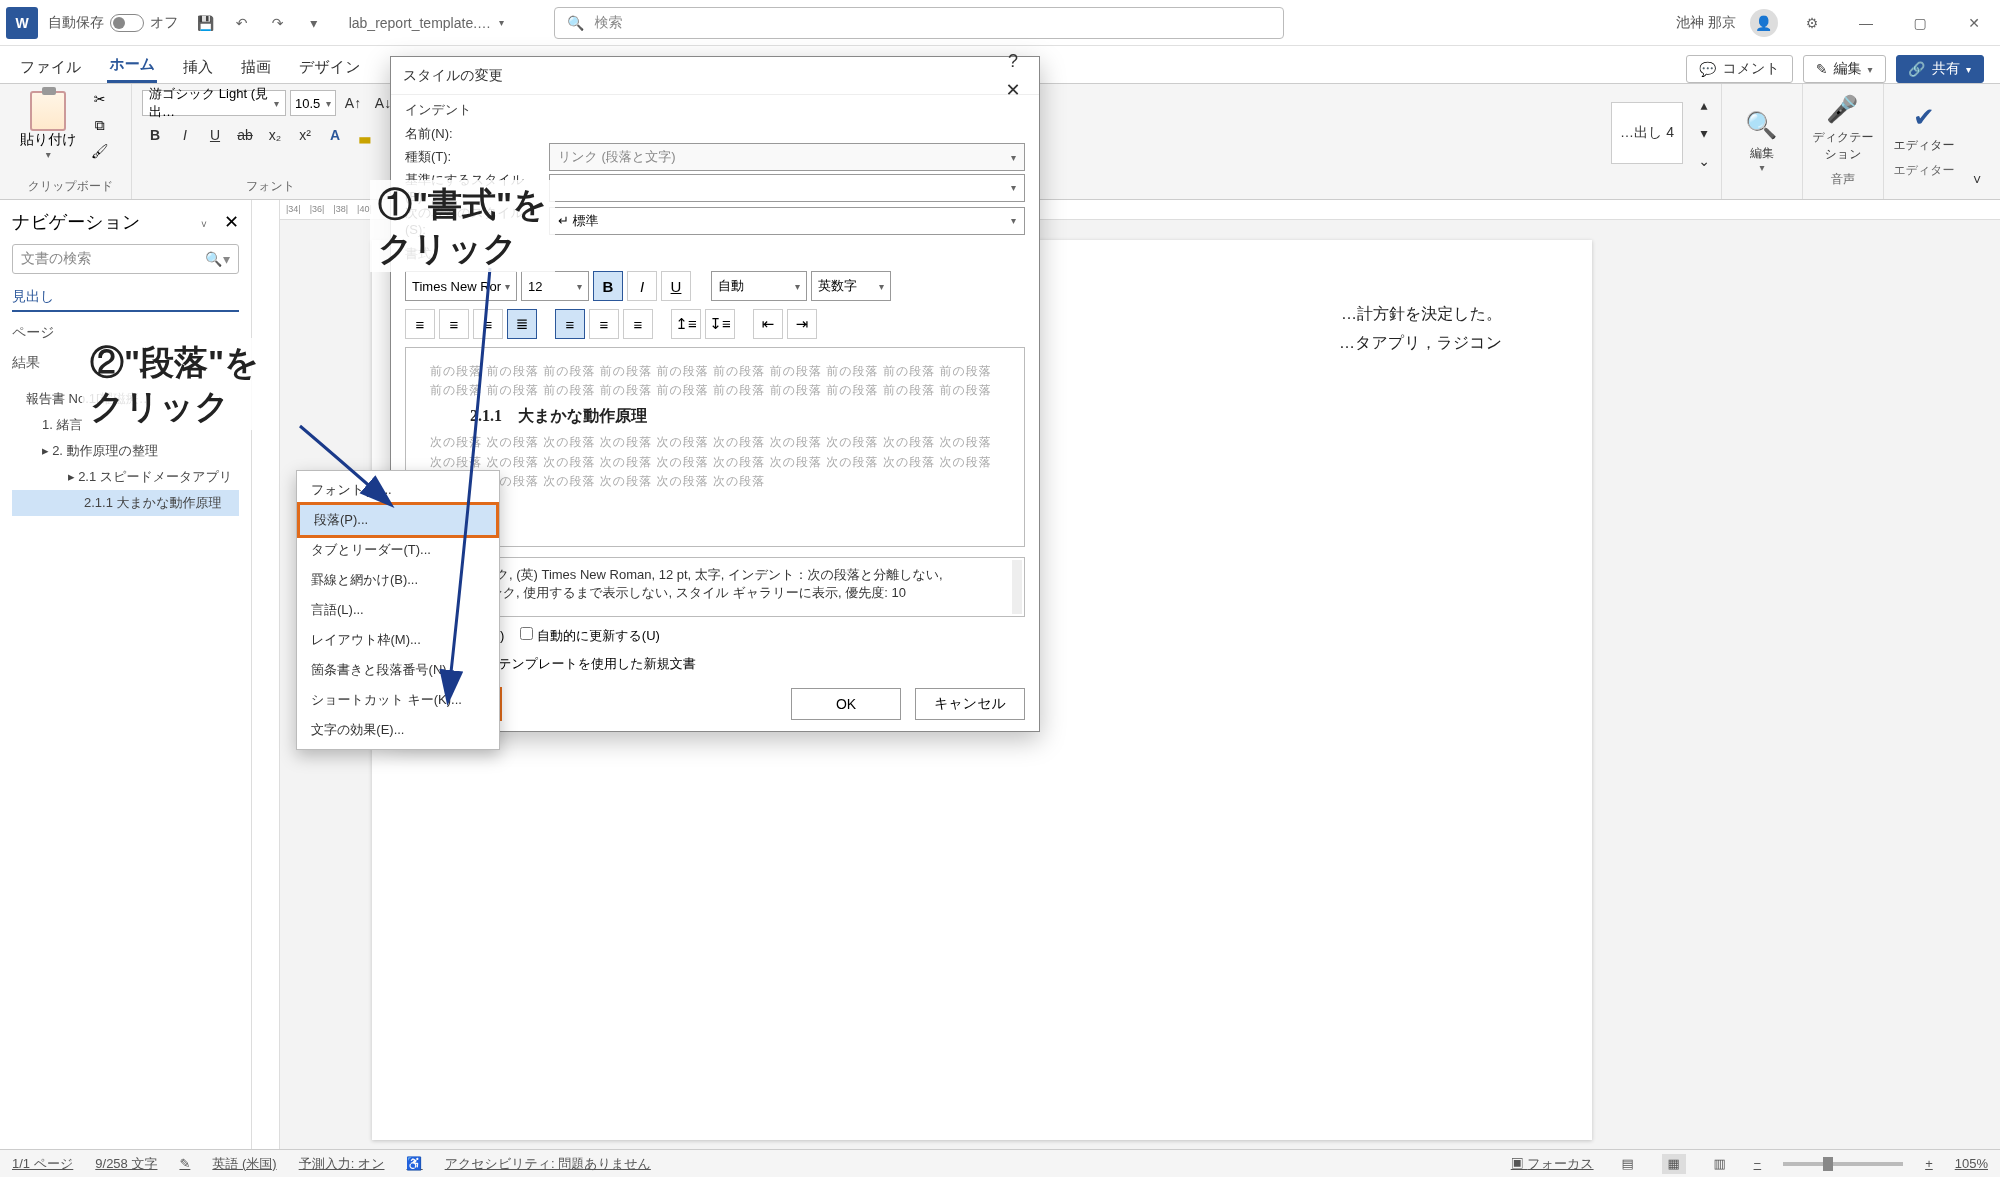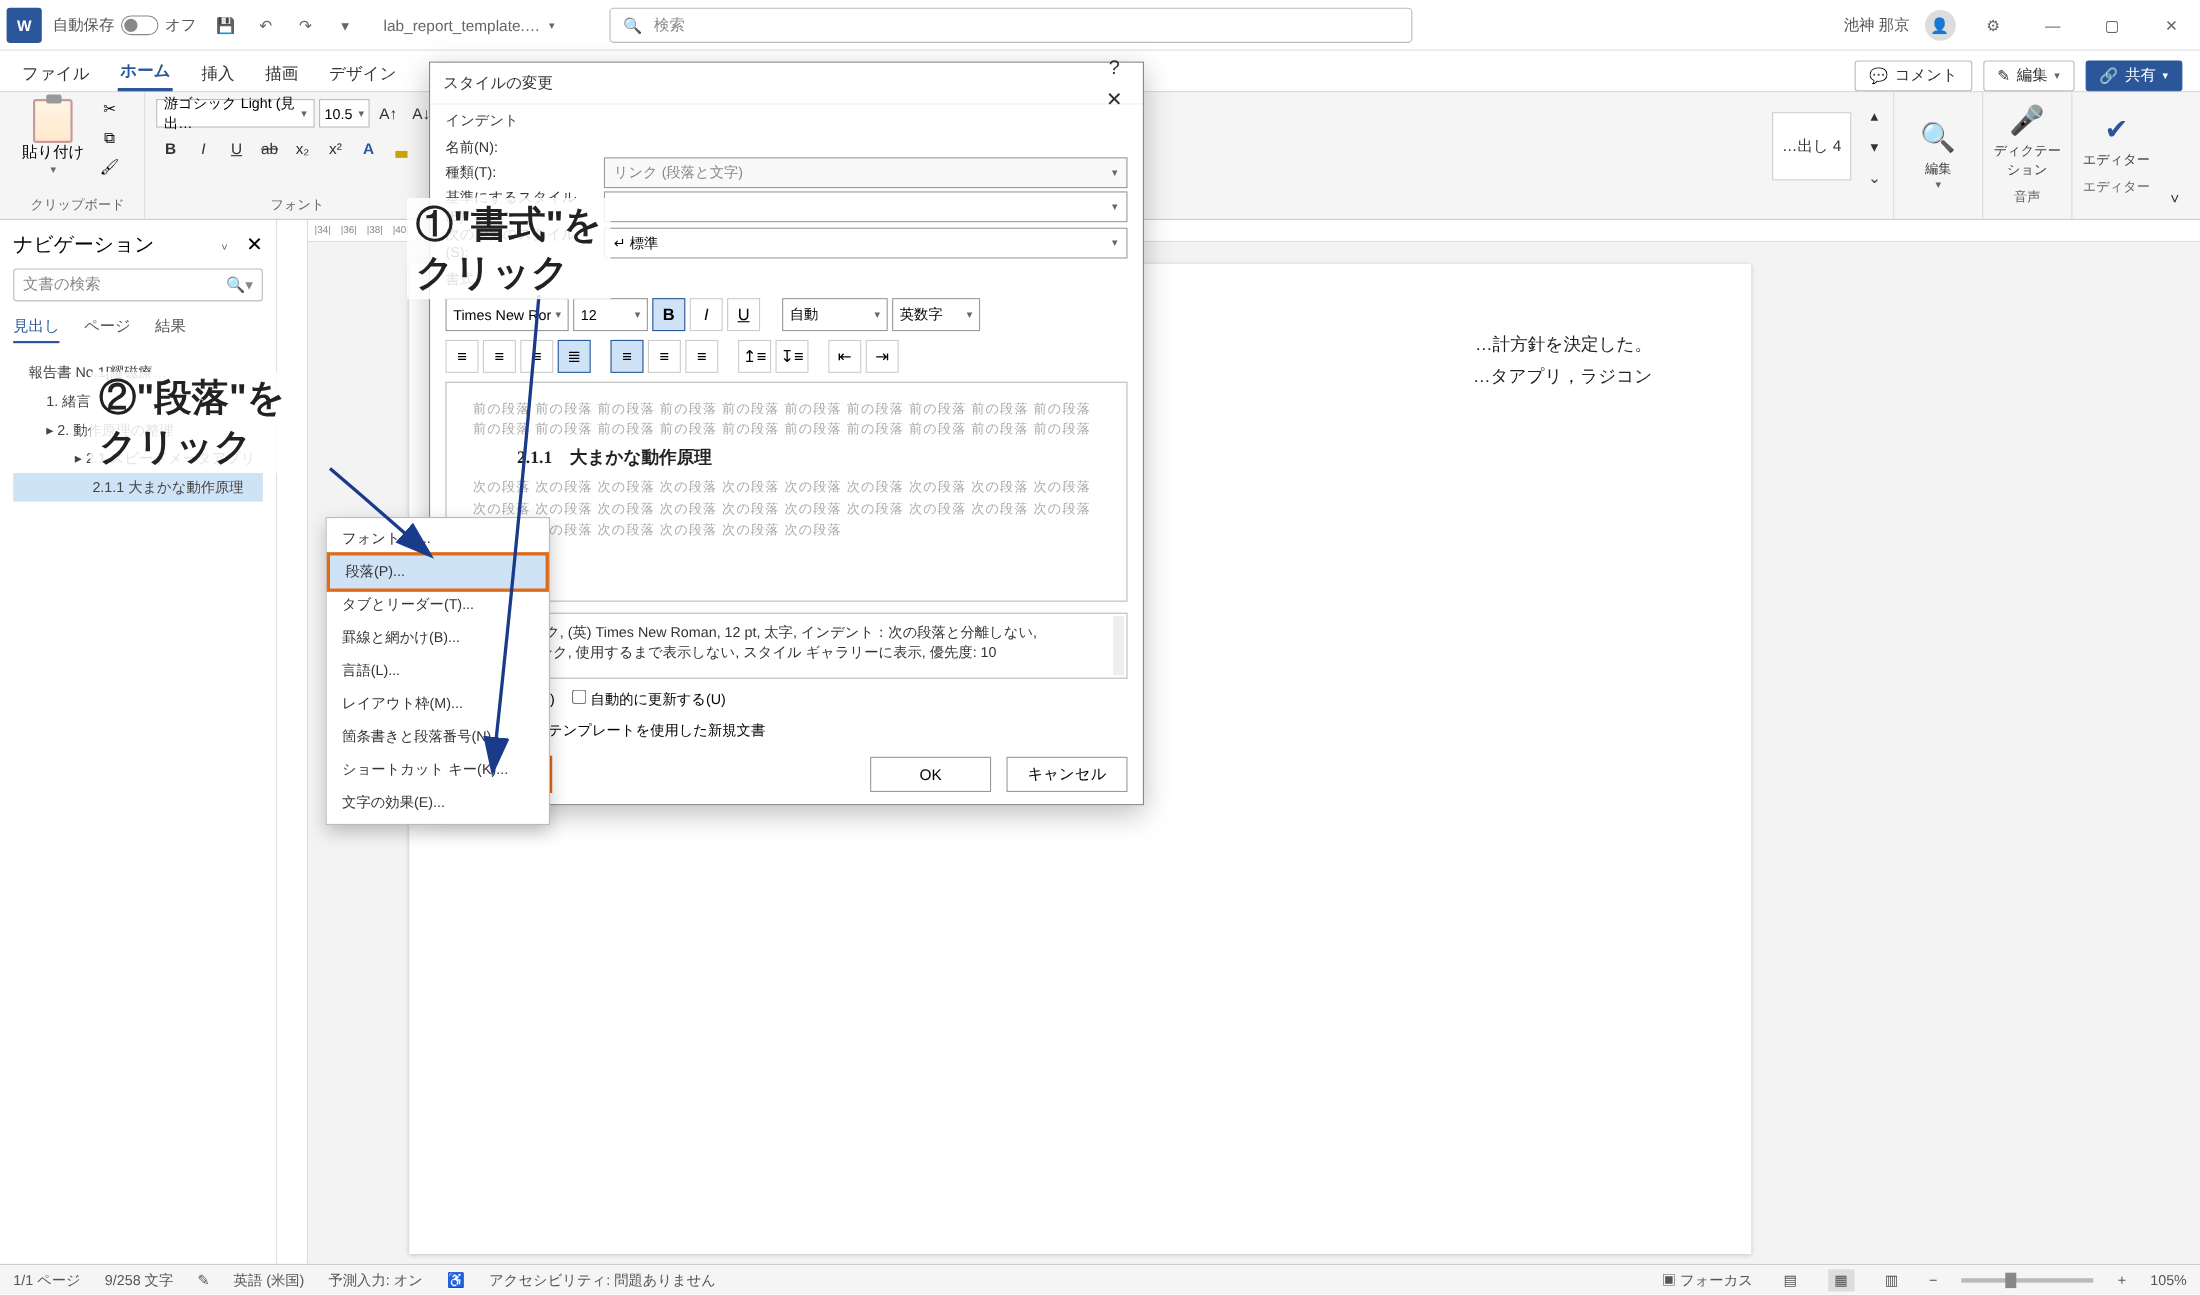--- a/index.html
+++ b/index.html
@@ -48,21 +48,21 @@
 .style-thumb .sample { font-size: 14px; color: #333; }
 .style-arrows { width: 20px; display:flex; flex-direction:column; gap:2px; }
 .ribbon-right-group { width: 80px; display:flex; flex-direction:column; align-items:center; justify-content:center; text-align:center; font-size:12px; color:#444; cursor:pointer; padding:6px 4px; }
 .ribbon-right-group .big-ico { font-size: 26px; margin-bottom: 4px; }
 
 
 .main { display: flex; height: calc(100% - 46px - 38px - 116px - 28px); }
 .navpane { width: 252px; border-right: 1px solid #ddd; padding: 10px 12px; }
 .navpane h2 { font-size: 18px; font-weight: 400; display:flex; justify-content:space-between; align-items:center; }
 .nav-search { margin-top:10px; width:100%; height:30px; border:1px solid #bbb; border-radius:3px; display:flex; align-items:center; padding:0 8px; color:#888; justify-content:space-between; }
-.nav-tabs { display:flex; gap:22px; margin-top:14px; font-size:14px; color:#555; }
+.nav-tabs { display:flex; gap:12px; margin-top:14px; font-size:14px; color:#555;flex-direction:column; }
 .nav-tabs .act { border-bottom:2px solid #2b579a; color:#2b579a; padding-bottom:4px; }
 .nav-tree { margin-top:14px; font-size:13px; color:#444; }
 .nav-tree div { padding: 4px 2px 4px 14px; cursor:pointer; }
 .nav-tree .lvl1 { padding-left: 30px; }
 .nav-tree .lvl2 { padding-left: 56px; }
 .nav-tree .lvl3 { padding-left: 72px; background:#cfe3f7; }
 
 
 .docarea { flex:1; position:relative; background:#f3f3f3; }
 .ruler-v { position:absolute; left:0; top:0; width:28px; bottom:0; background:#fff; border-right:1px solid #ddd; font-size:9px; color:#888; writing-mode: horizontal-tb; display:flex; flex-direction:column; align-items:center; padding-top:4px; gap:19px; }
@@ -97,21 +97,21 @@
 
 .popup { position:absolute; left:296px; top:470px; width:204px; background:#fff; border:1px solid #bbb; box-shadow:0 6px 16px rgba(0,0,0,.25); z-index:30; padding:4px 0; }
 .popup-item { padding:6px 14px; font-size:13px; color:#333; cursor:pointer; }
 .popup-item.hl { background:#cfe3f7; border:3px solid #e06a1a; margin:-3px 0; position:relative; }
 
 
 .annot { position:absolute; font-size:34px; font-weight:bold; color:#222; background:rgba(255,255,255,.85); padding:2px 8px; z-index:40; line-height:1.3; white-space:nowrap; }
 .arrow-svg { position:absolute; z-index:35; pointer-events:none; }
 
 
-.statusbar { position:absolute; left:0; right:0; bottom:0; height:28px; background:#f5f5f5; border-top:1px solid #ccc; display:flex; align-items:center; padding:0 12px; font-size:13px; color:#555; gap:22px; }
+.statusbar { position:absolute; left:0; right:0; bottom:0; height:28px; background:#f5f5f5; border-top:1px solid #ccc; display:flex; align-items:center; padding:0 12px; font-size:13px; color:#555; gap:22px;text-decoration:underline; }
 .statusbar .sp { flex:1; }
 .zoom-slider { width:120px; height:4px; background:#bbb; position:relative; }
 .zoom-slider::after { content:''; width:10px; height:14px; background:#888; position:absolute; top:-5px; left:40px; }
 .view-btn { width:24px; height:20px; border:1px solid transparent; display:flex; align-items:center; justify-content:center; cursor:pointer; }
 .view-btn.act { background:#ddd; }
 
 .chev { font-size:10px; color:#666; }
 .small-ico { width:18px; height:18px; display:inline-flex; align-items:center; justify-content:center; }
 </style>
 </head>

